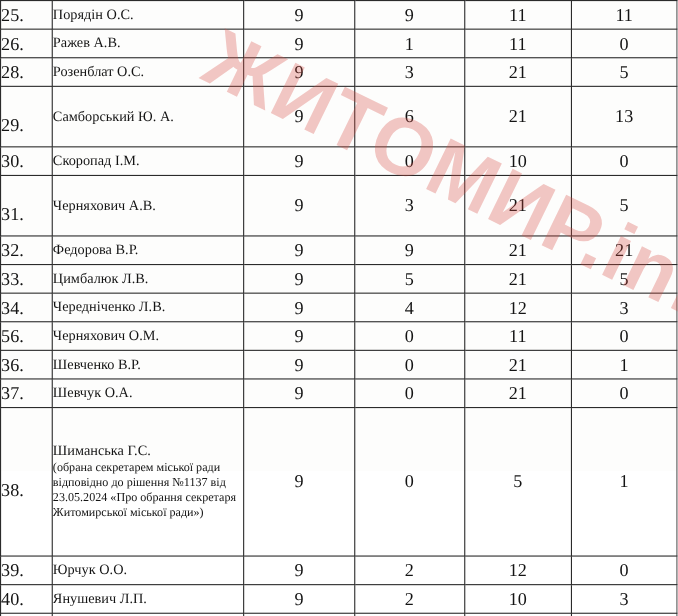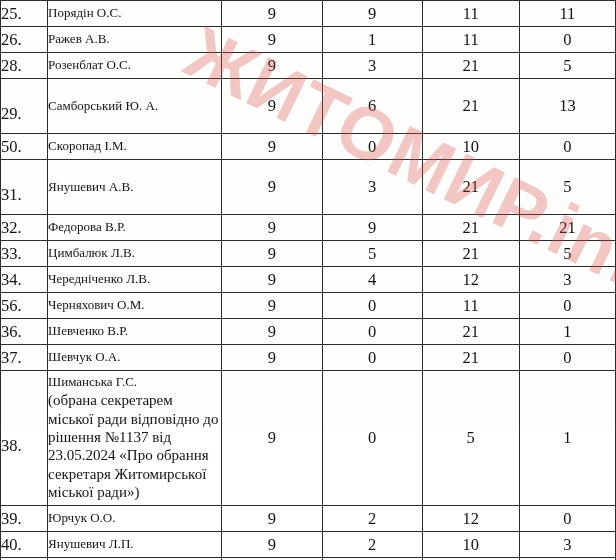--- a/index.html
+++ b/index.html
@@ -82,21 +82,21 @@
     line-height: 1.12;
   }
   td.val {
     text-align: center;
     font-size: 16.5px;
   }
   tr.r-tall td.num { padding-top: 16px; }
 
   .note {
     display: block;
-    font-size: 15px;
+    font-size: 11px;
     line-height: 1.22;
     margin-top: 2px;
     font-family: "Liberation Serif", serif;
   }
   .nm {
     display: block;
     font-size: 13px;
   }
 
   
@@ -159,34 +159,34 @@
         <td class="name">
             <span class="nm">Самборський Ю. А.</span>
           </td>
         <td class="val">9</td>
         <td class="val">6</td>
         <td class="val">21</td>
         <td class="val">13</td>
       </tr>
 
       <tr class="h-std">
-        <td class="num">50.</td>
+        <td class="num">30.</td>
         <td class="name">
             <span class="nm">Скоропад І.М.</span>
           </td>
         <td class="val">9</td>
         <td class="val">0</td>
         <td class="val">10</td>
         <td class="val">0</td>
       </tr>
 
       <tr class="h-mid r-tall">
         <td class="num">31.</td>
         <td class="name">
-            <span class="nm">Янушевич А.В.</span>
+            <span class="nm">Черняхович А.В.</span>
           </td>
         <td class="val">9</td>
         <td class="val">3</td>
         <td class="val">21</td>
         <td class="val">5</td>
       </tr>
 
       <tr class="h-std">
         <td class="num">32.</td>
         <td class="name">

